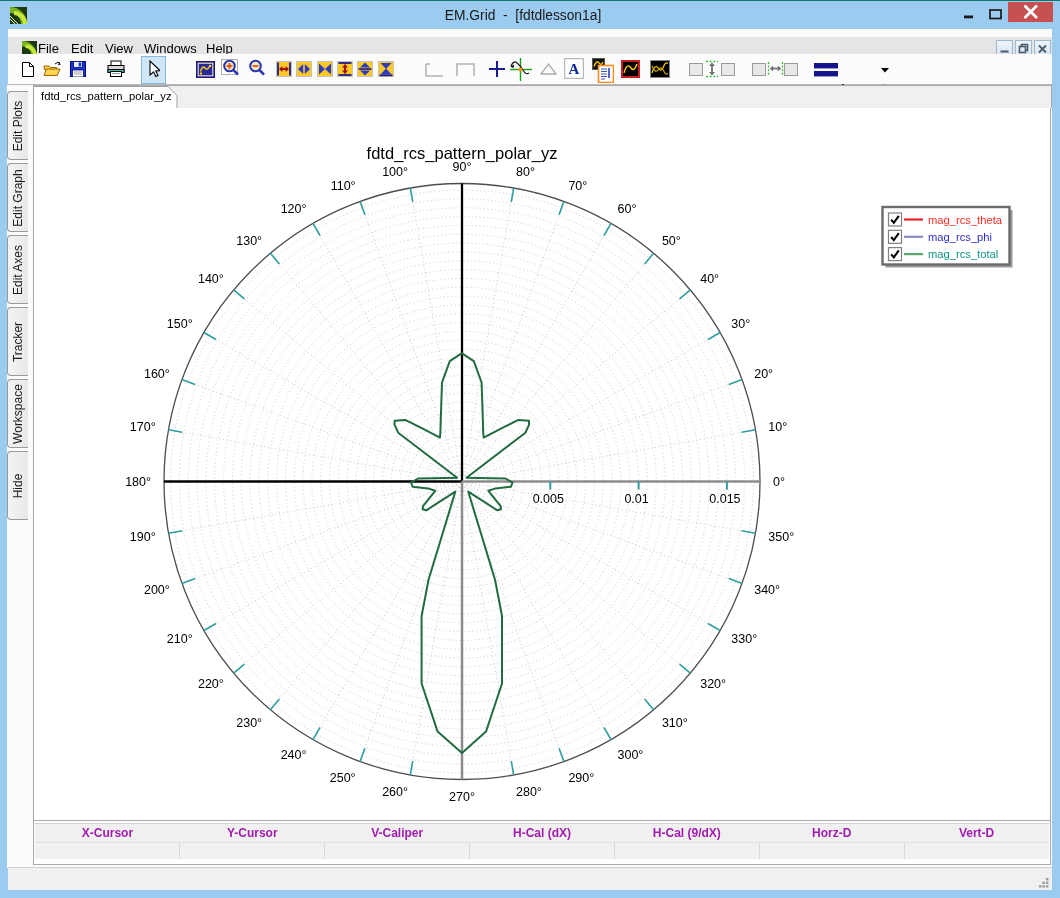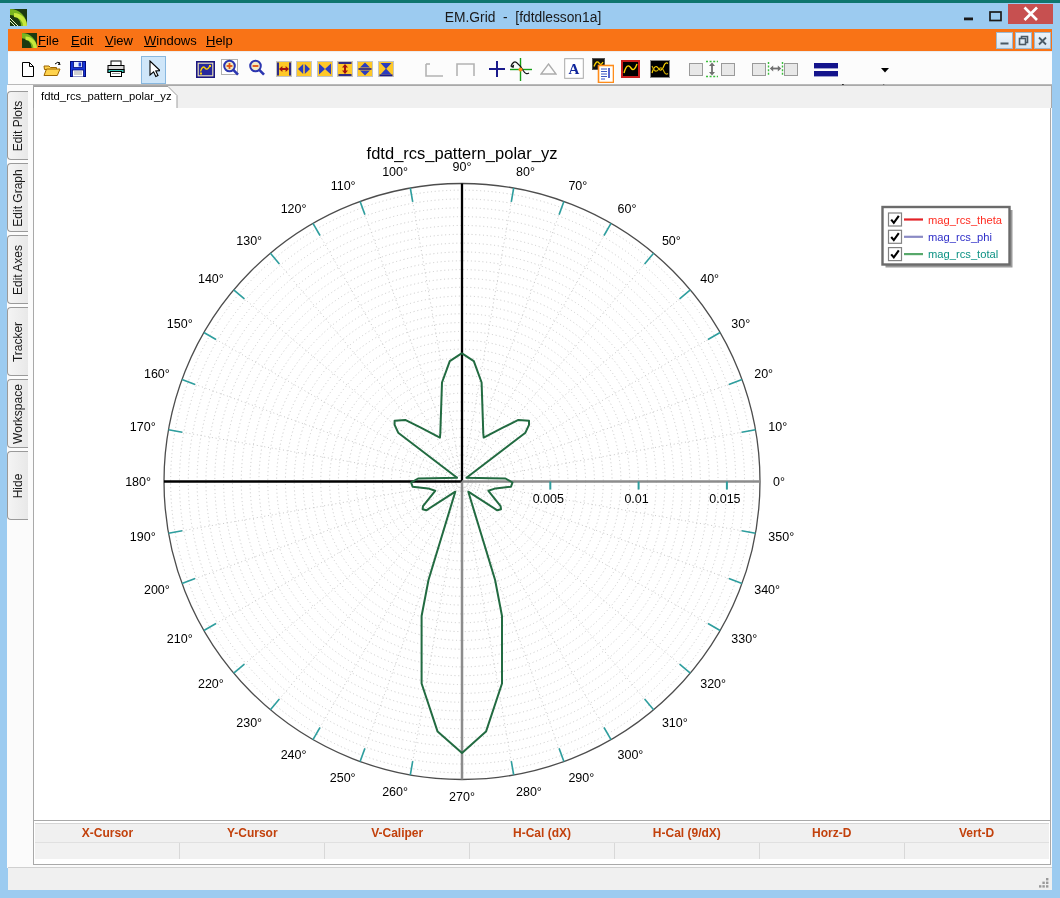--- a/index.html
+++ b/index.html
@@ -1,37 +1,37 @@
 <!DOCTYPE html>
 <html><head><meta charset="utf-8"><title>EM.Grid</title>
 <style>
 * { margin:0; padding:0; box-sizing:border-box; }
 html,body { width:1060px; height:898px; overflow:hidden; font-family:"Liberation Sans", sans-serif; }
 body { background:#9ccbf0; position:relative; }
 .client { position:absolute; left:8px; top:29px; width:1044px; height:861px; background:#fbfbfb; }
-.titlebar { position:absolute; left:0; top:0; width:1060px; height:29px; background:#9ccbf0; border-top:3px solid #0f766e; }
+.titlebar { position:absolute; left:0; top:0; width:1060px; height:29px; background:#9ccbf0; border-top:1px solid #0f766e; }
 .title-ico { position:absolute; left:10px; top:6px; width:17px; height:17px; }
 .title-text { position:absolute; left:0; top:7px; width:1046px; text-align:center; font-size:13.8px; color:#1a1a1a; }
 .cap-min { position:absolute; left:956px; top:3px; width:30px; height:20px; }
 .cap-max { position:absolute; left:986px; top:3px; width:30px; height:20px; }
 .cap-close { position:absolute; left:1008px; top:1px; width:45px; height:20px; background:#c75050; }
-.menubar { position:absolute; left:8px; top:29px; width:1044px; height:23px; background:#f97316; border-bottom:1px solid #ececec; }
+.menubar { position:absolute; left:8px; top:37px; width:1044px; height:23px; background:#e5e5e5; border-bottom:1px solid #ececec; }
 .menu-ico { position:absolute; left:14px; top:4px; width:15px; height:15px; }
 .mi { position:absolute; top:4px; font-size:13px; color:#000; }
 .mi u { text-decoration:underline; }
 .mdi-btn { position:absolute; top:3px; width:17px; height:17px; background:linear-gradient(#eef4fa,#d6e5f2); border:1px solid #9db8cf; color:#40515e; font-size:10px; text-align:center; line-height:15px; }
 .toolbar { position:absolute; left:8px; top:54px; width:1044px; height:31px; background:#fcfcfc; border-bottom:1px solid #b9b9b9; }
 .sidebar { position:absolute; left:7px; top:85px; width:26px; height:783px; background:#fbfbfb; }
 .vtab { position:absolute; left:0px; width:21px; height:69px; background:linear-gradient(90deg,#f4f4f4,#e8e8e8); border:1px solid #9a9a9a; border-right:none; border-radius:4px 0 0 4px; }
 .vtab span { position:absolute; left:50%; top:50%; transform:translate(-50%,-50%) rotate(-90deg); white-space:nowrap; font-size:12px; color:#1a1a1a; }
 .tabrow { position:absolute; left:33px; top:85px; width:1019px; height:23px; background:#f0f0f0; border:1px solid #a9a9a9; border-bottom:none; }
 .plot { position:absolute; left:33px; top:107.5px; width:1018px; height:712px; background:#fff; border-left:1px solid #a9a9a9; border-right:1px solid #a9a9a9; }
 .tblwrap { position:absolute; left:33px; top:820px; width:1018px; height:45px; background:#fff; border:1px solid #a9a9a9; padding:2px 1px 1px 1px; }
 .hrow { display:flex; height:19px; background:#f0f0f0; border-top:1px solid #d5d5d5; }
-.hc { flex:1; text-align:center; font-size:12px; font-weight:bold; color:#c2410c; padding-top:2px; }
+.hc { flex:1; text-align:center; font-size:12px; font-weight:bold; color:#a21caf; padding-top:2px; }
 .crow { display:flex; height:17px; background:#f1f1f1; border-top:1px solid #e0e0e0; }
 .cc { flex:1; border-right:1px solid #d8d8d8; }
 .cc:last-child { border-right:none; }
 .statusbar { position:absolute; left:8px; top:867px; width:1044px; height:23px; background:#f0f0f0; border-top:1px solid #d0d0d0; }
 .grip { position:absolute; right:3px; bottom:2px; width:10px; height:10px; }
 </style></head>
 <body>
 <div class="client"></div>
 <div class="titlebar">
   <svg class="title-ico" viewBox="0 0 17 17">

